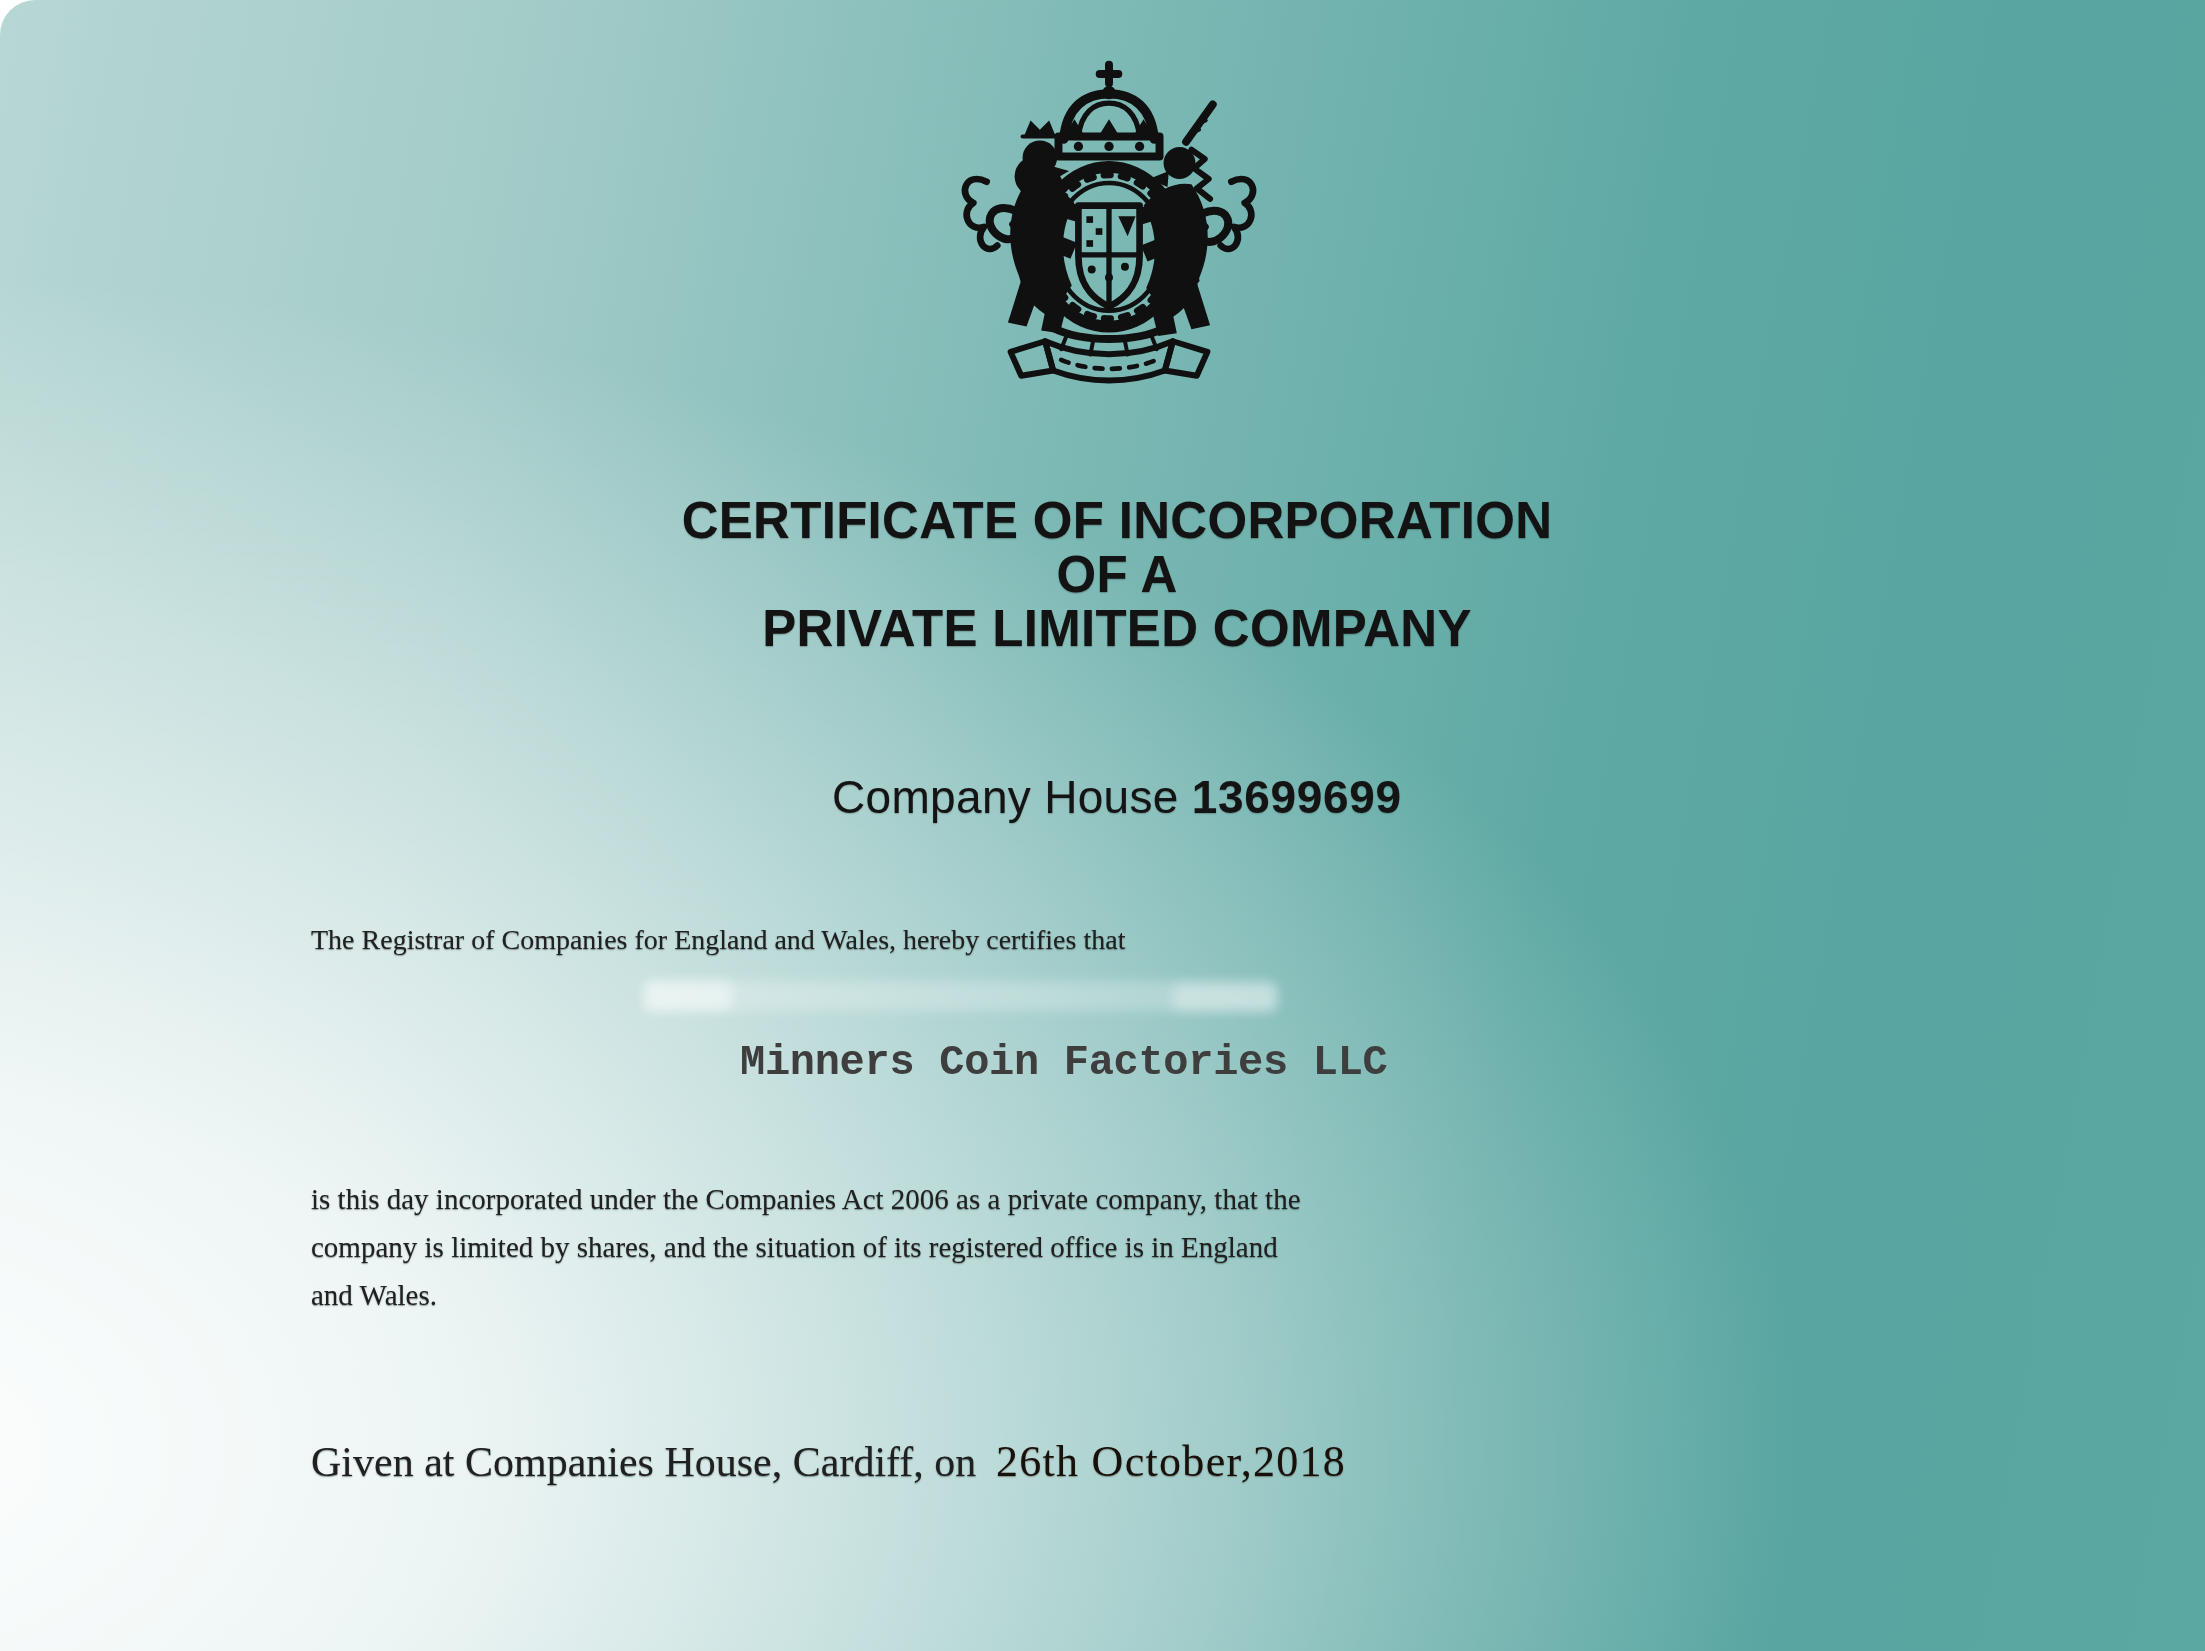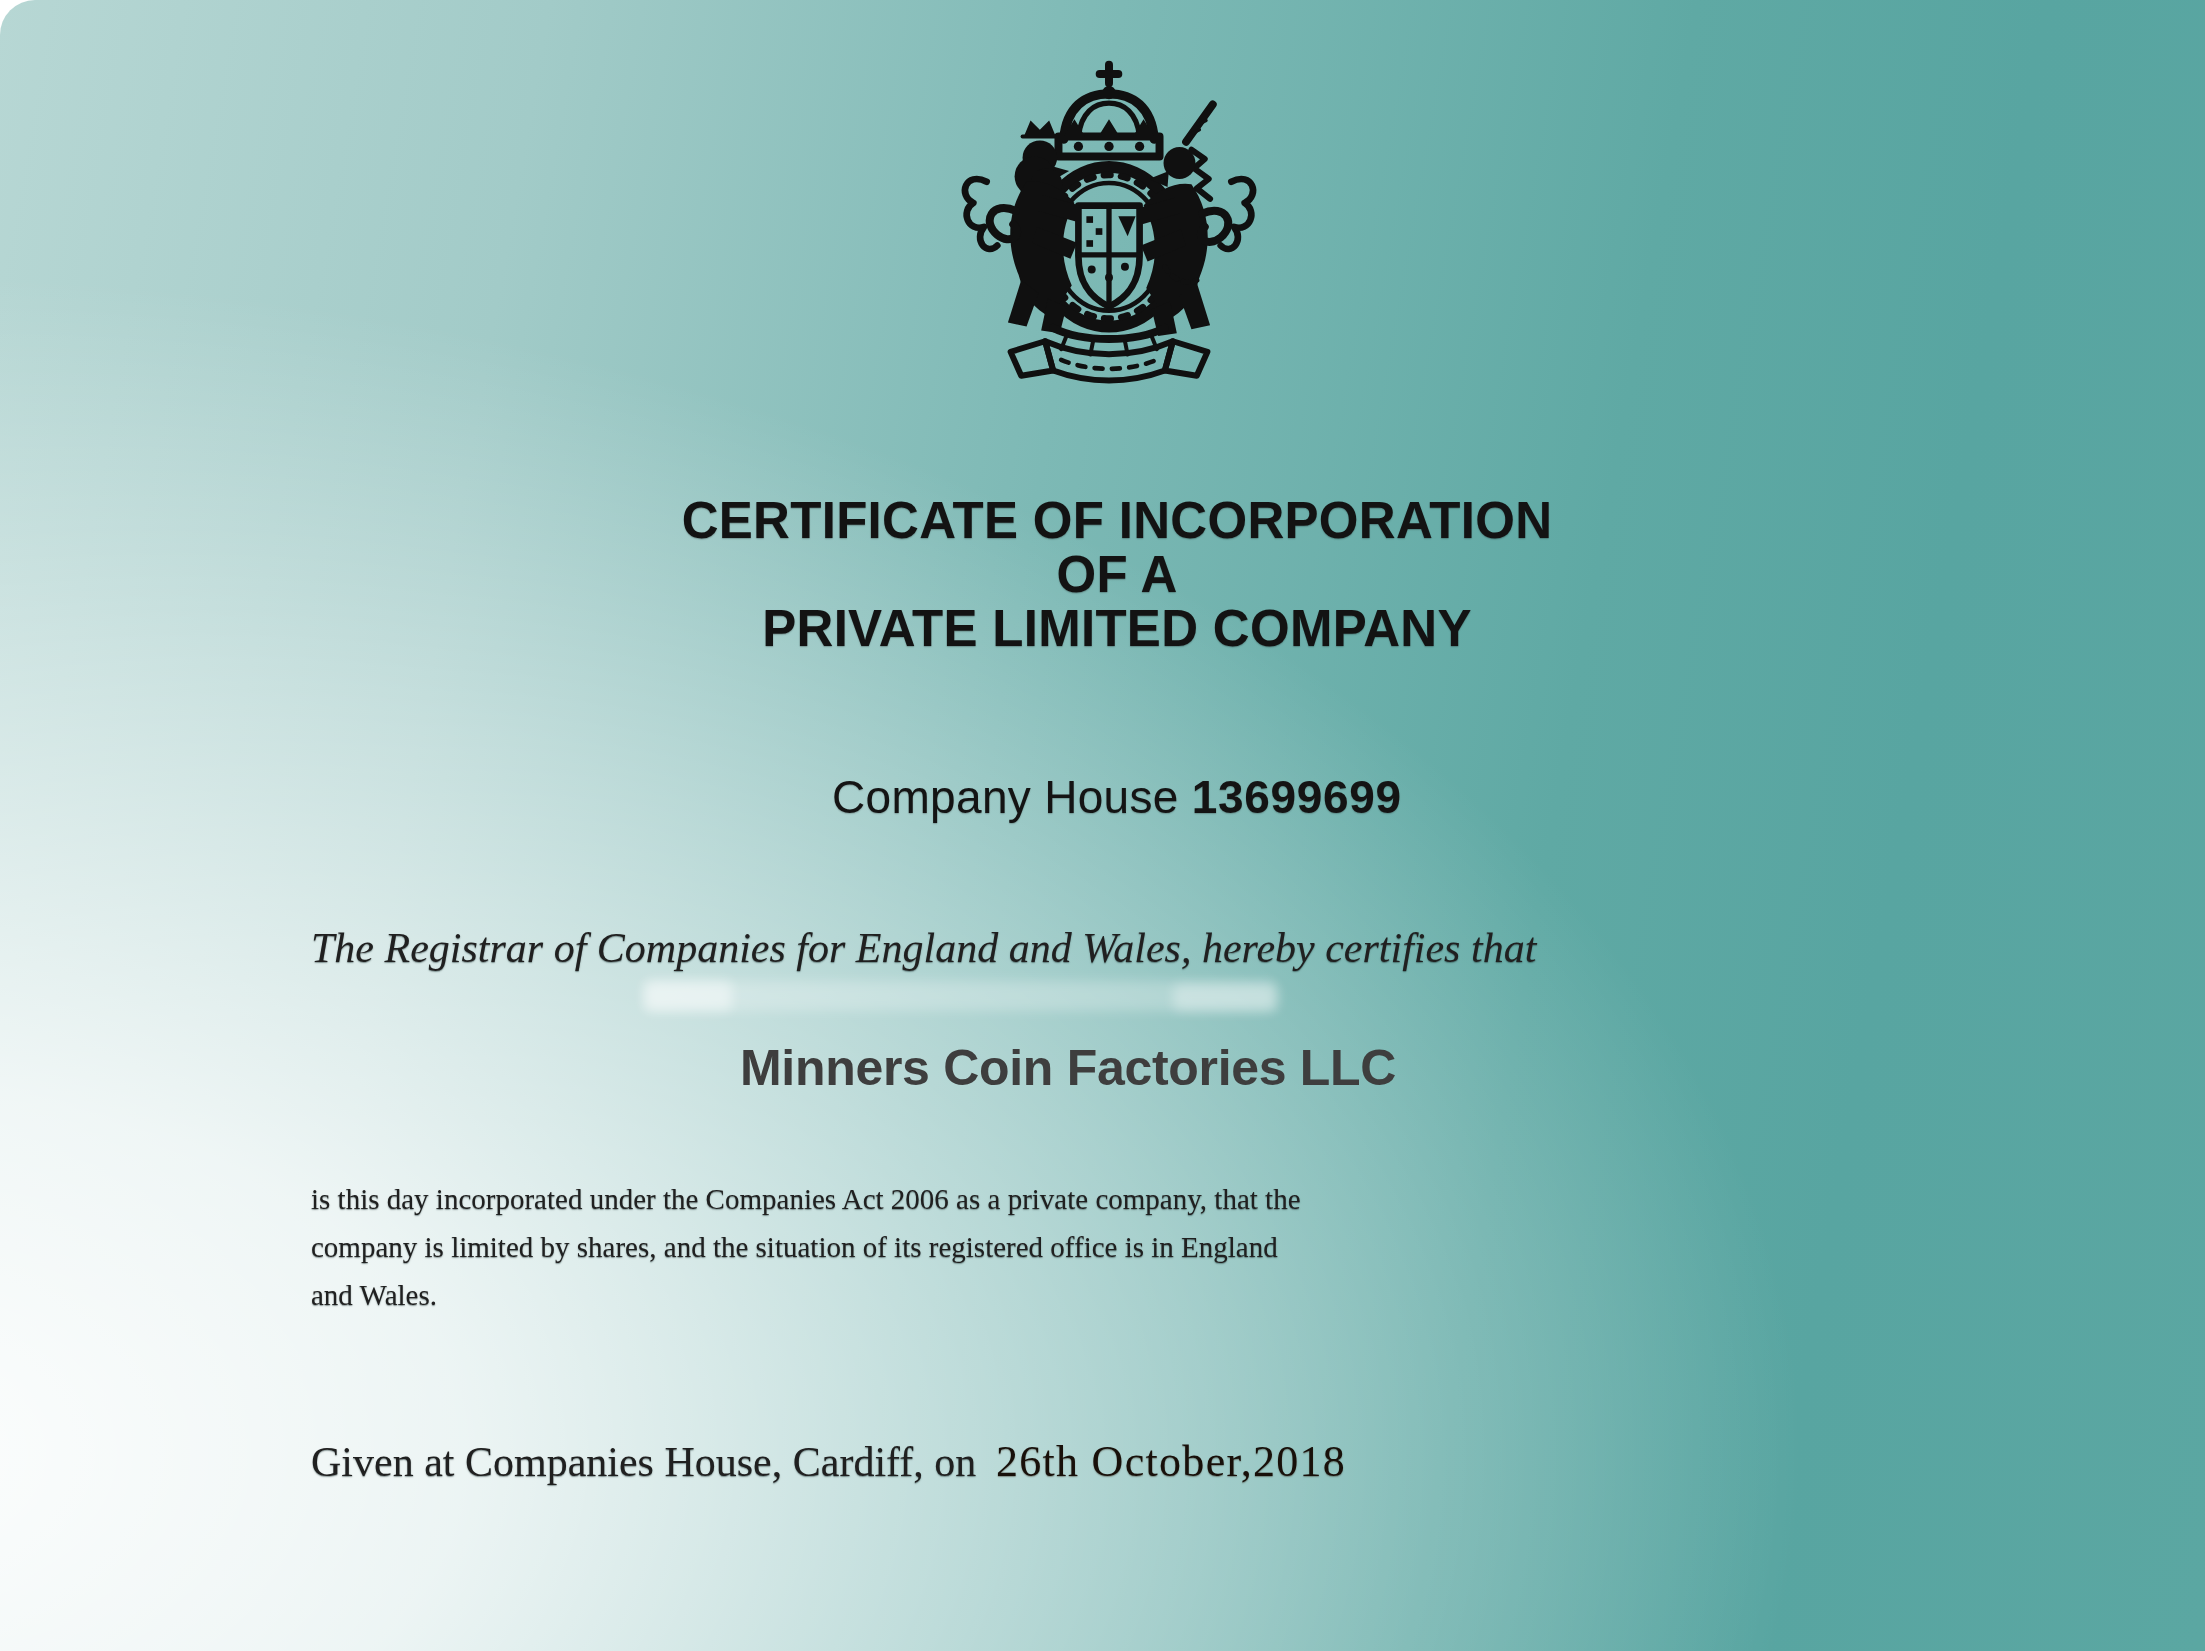--- a/index.html
+++ b/index.html
@@ -28,31 +28,31 @@
   .compnum {
     top:770px; font-size:46px; color:#141414; letter-spacing:0.3px;
     text-shadow:0 1.3px 1.3px rgba(15,15,15,.25);
   }
   .compnum .num { font-weight:bold; letter-spacing:0.7px; margin-left:13px; }
 
   .serif {
     position:absolute; font-family:"Liberation Serif", serif;
     color:#202020; text-shadow:0 0.7px 1.3px rgba(25,45,45,.5);
   }
-  .registrar { left:311px; top:924px; font-size:42px;font-style:italic; }
+  .registrar { left:311px; top:924px; font-size:28px; }
   .bodypara  { left:311px; top:1175px; font-size:29px; line-height:48px; }
   .given     { left:311px; top:1436px; font-size:42px; }
   .given .date {
     font-weight:normal; font-size:44px; letter-spacing:1.3px; margin-left:19.6px;
     color:#18100a; text-shadow:0 1.3px 1.3px rgba(40,25,10,.4);
   }
   .company-name {
     position:absolute; left:740px; top:1039px;
-    font-size:50px; font-weight:bold; color:#3e3e3e; letter-spacing:-0.3px;
-    font-family:Liberation Sans, sans-serif;
+    font-size:42px; font-weight:bold; color:#3e3e3e; letter-spacing:-0.3px;
+    font-family:Liberation Mono, monospace;
   }
   .erase { position:absolute; border-radius:6.5px; filter:blur(5.9px); }
   .erase-wide  { left:644px;  top:981px; width:631px; height:30px; background:rgba(255,255,255,.26); }
   .erase-left  { left:644px;  top:981px; width:88px; height:30px; background:rgba(255,255,255,.45); }
   .erase-right { left:1173px; top:984px; width:105px; height:27.4px; background:rgba(255,255,255,.32); }
 </style>
 </head>
 <body>
 
 <div class="page">

